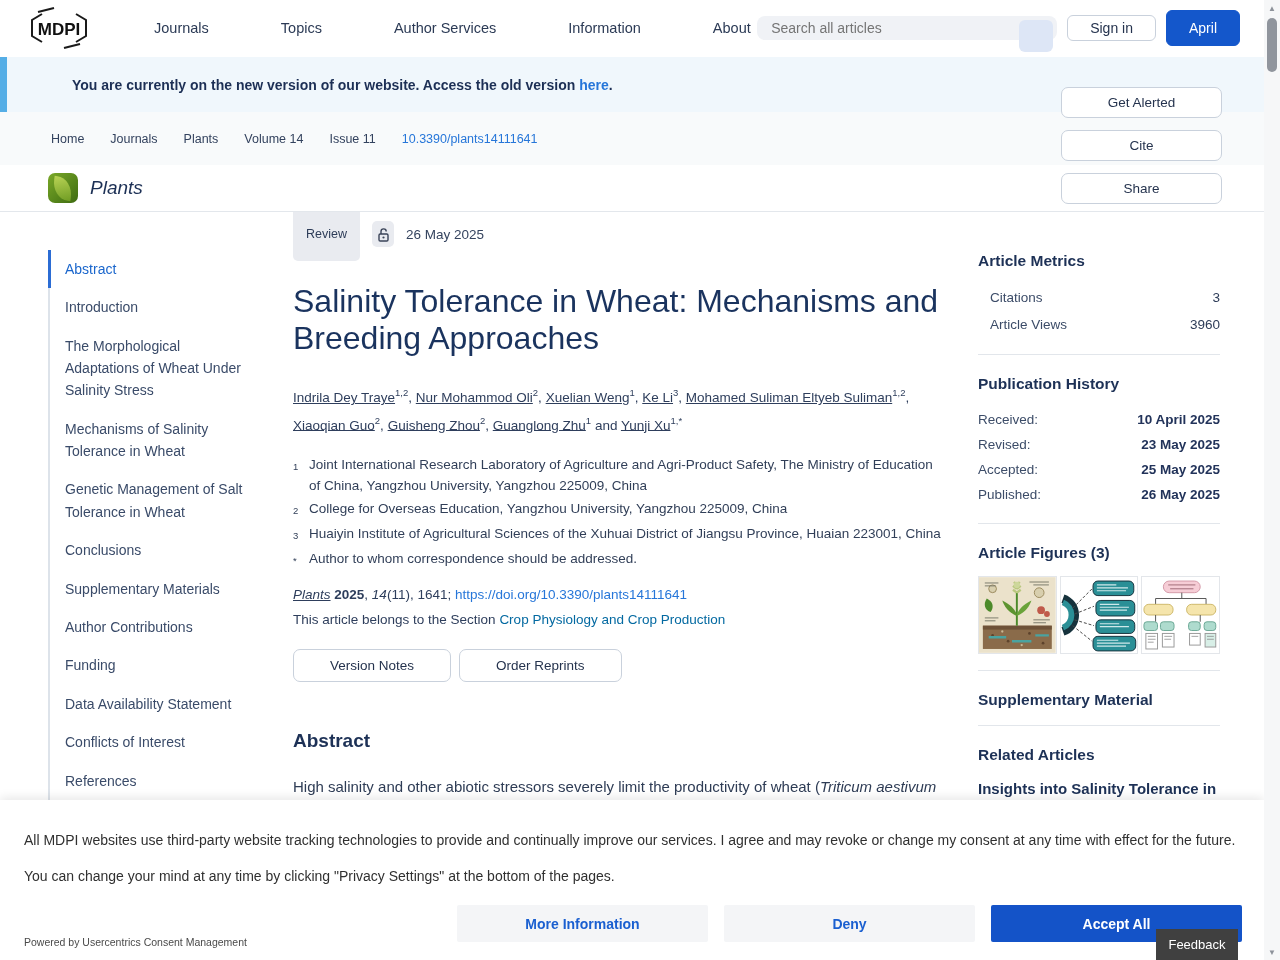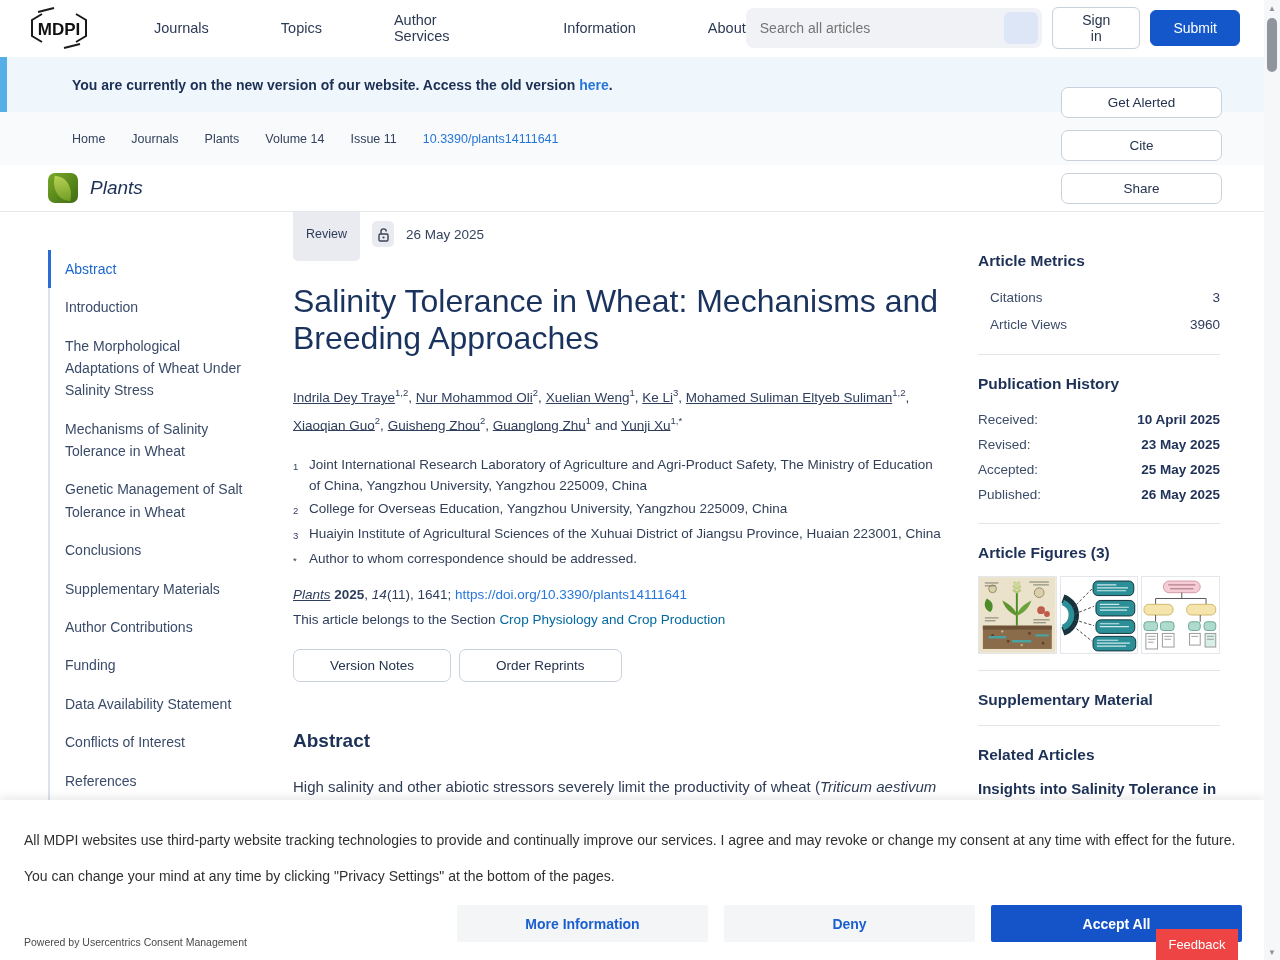--- a/index.html
+++ b/index.html
@@ -6,35 +6,35 @@
   html,body { width:1280px; height:960px; overflow:hidden; }
   body { font-family:"Liberation Sans", sans-serif; background:#fff; color:#2c3c58; }
   .page { position:relative; width:1280px; height:960px; overflow:hidden; background:#fff; }
 
   
   .header { position:absolute; top:0; left:0; right:16px; height:56px; background:#fff; display:flex; align-items:center; padding:0 24px 0 28px; z-index:5; }
   .mdpi-logo { display:flex; align-items:center; margin-right:64px; cursor:pointer; }
   .topnav { display:flex; gap:72px; align-items:center; }
   .topnav a { text-decoration:none; color:#2b3a55; font-size:14.5px; cursor:pointer; }
   .header-right { margin-left:auto; display:flex; align-items:center; gap:10px; }
-  .search-pill { width:300px; height:40px; background:#f0f2f6; border-radius:8px; display:flex; align-items:center; padding-left:14px; position:relative; }
+  .search-pill { width:300px; height:24px; background:#f0f2f6; border-radius:8px; display:flex; align-items:center; padding-left:14px; position:relative; }
   .search-pill input { border:none; outline:none; background:transparent; font-size:14px; color:#3c4a63; width:220px; font-family:"Liberation Sans", sans-serif; }
   .search-btn { position:absolute; right:4px; top:4px; width:34px; height:32px; background:#dde6f6; border:none; border-radius:6px; cursor:pointer; }
   .btn { border-radius:6px; font-size:14px; cursor:pointer; font-family:"Liberation Sans", sans-serif; }
   .btn-outline { background:#fff; border:1px solid #c9d1dc; color:#25334e; padding:4px 22px; }
   .btn-blue { background:#1457cb; border:1px solid #1457cb; color:#fff; padding:9px 22px; }
 
   
   .notice { position:absolute; top:57px; left:0; right:16px; height:55px; background:#f0f7fc; display:flex; align-items:center; }
   .notice-stripe { position:absolute; left:0; top:0; bottom:0; width:7px; background:#55aee6; }
   .notice p { margin-left:72px; font-size:14px; font-weight:bold; color:#1c2f55; }
   .notice a { color:#2676d9; text-decoration:none; cursor:pointer; }
 
   
-  .breadcrumb-bar { position:absolute; top:112px; left:0; right:16px; height:53px; background:#f8fafb; display:flex; align-items:center; padding-left:72px; gap:26px; }
+  .breadcrumb-bar { position:absolute; top:112px; left:0; right:16px; height:53px; background:#f8fafb; display:flex; align-items:center; padding-left:51px; gap:26px; }
   .breadcrumb-bar span { font-size:12.5px; color:#33425e; cursor:pointer; }
   .breadcrumb-bar a { font-size:12.5px; color:#2676d9; text-decoration:none; cursor:pointer; }
 
   
   .journal-bar { position:absolute; top:165px; left:0; right:16px; height:47px; background:#fff; border-bottom:1px solid #e3e7ec; display:flex; align-items:center; padding:0 42px 0 48px; }
   .plants-logo { width:30px; height:30px; border-radius:7px; background:linear-gradient(135deg,#7aa828 0%,#55841a 60%,#3f6b12 100%); position:relative; overflow:hidden; margin-right:12px; cursor:pointer; }
   .plants-logo .leaf { position:absolute; left:5px; top:4px; width:19px; height:23px; background:linear-gradient(160deg,#b9d355,#6f9c23); border-radius:0 85% 0 85%; transform:rotate(8deg); }
   .journal-name { font-size:19px; font-style:italic; color:#1c3055; font-weight:500; }
   .journal-actions { margin-left:auto; display:flex; gap:12px;flex-direction:column; }
   .jbtn { height:31px; padding:0 24px; background:#fff; border:1px solid #c9d1dc; border-radius:7px; font-size:13.5px; color:#25334e; cursor:pointer; font-family:"Liberation Sans", sans-serif; }
@@ -89,21 +89,21 @@
 
   
   .cookie { position:absolute; left:0; right:16px; bottom:0; height:160px; background:#fff; box-shadow:0 -2px 10px rgba(0,0,0,0.10); z-index:10; padding:32px 24px 0 24px; }
   .cookie p { font-size:14px; color:#303030; margin-bottom:20px; }
   .cookie-btns { position:absolute; top:105px; left:457px; display:flex; gap:16px; }
   .cbtn { width:251px; height:37px; border:none; border-radius:2px; font-size:14px; font-weight:bold; cursor:pointer; font-family:"Liberation Sans", sans-serif; }
   .cbtn-light { background:#f4f5f7; color:#1a5fd0; }
   .cbtn-blue { background:#1453c8; color:#fff; }
   .powered { position:absolute; bottom:12px; left:24px; font-size:10.5px; color:#4a4a4a; }
 
-  .feedback { position:absolute; right:42px; bottom:0; width:82px; height:31px; background:#ef4444; color:#fff; border:none; font-size:13px; cursor:pointer; z-index:11; font-family:"Liberation Sans", sans-serif; }
+  .feedback { position:absolute; right:42px; bottom:0; width:82px; height:31px; background:#404040; color:#fff; border:none; font-size:13px; cursor:pointer; z-index:11; font-family:"Liberation Sans", sans-serif; }
 
   
   .scrollbar { position:absolute; top:0; right:0; width:16px; height:960px; background:#f6f7f8; z-index:12; }
   .sb-arrow { position:absolute; left:0; width:16px; height:16px; display:flex; align-items:center; justify-content:center; font-size:8px; color:#8d929a; cursor:pointer; }
   .sb-thumb { position:absolute; top:18px; left:3px; width:10px; height:54px; background:#90959d; border-radius:5px; cursor:pointer; }
 </style>
 </head>
 <body>
 
 <div class="page">
@@ -124,21 +124,21 @@
       <a>Author Services</a>
       <a>Information</a>
       <a>About</a>
     </nav>
     <div class="header-right">
       <div class="search-pill">
         <input type="text" placeholder="Search all articles" style="">
         <button class="search-btn"></button>
       </div>
       <button class="btn btn-outline">Sign in</button>
-      <button class="btn btn-blue">Submit</button>
+      <button class="btn btn-blue">April</button>
     </div>
   </header>
 
   <div class="notice">
     <div class="notice-stripe"></div>
     <p><span>You are currently on the new version of our website. Access the old version</span> <a>here</a><span>.</span></p>
   </div>
 
   <nav class="breadcrumb-bar">
     <span>Home</span>

